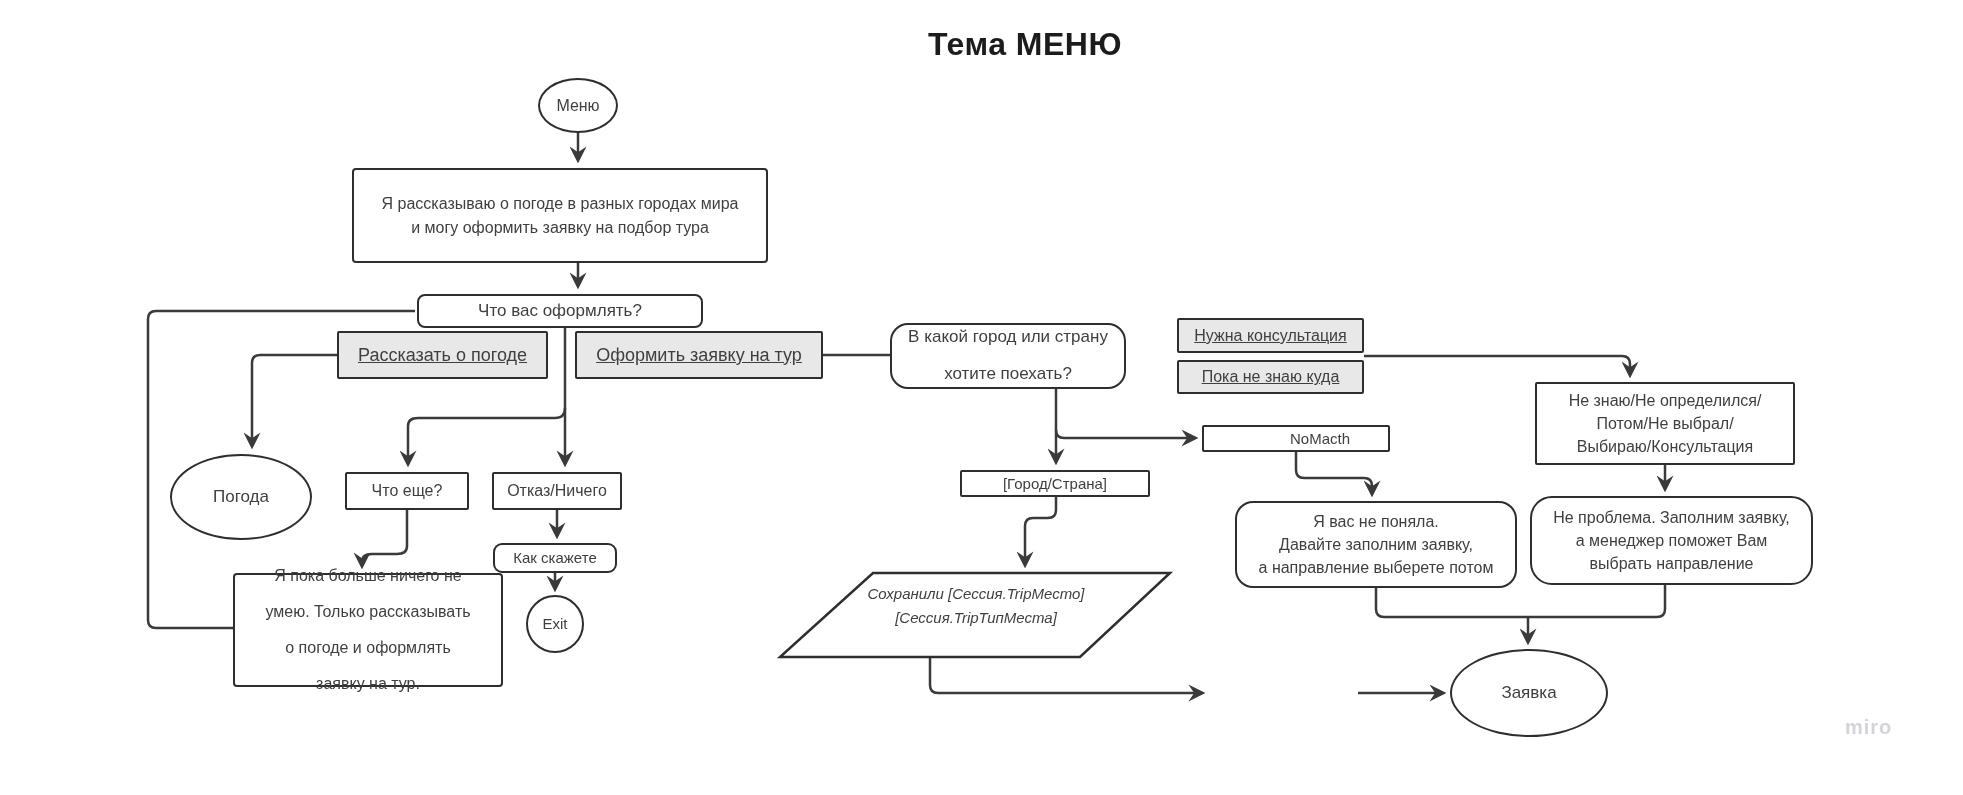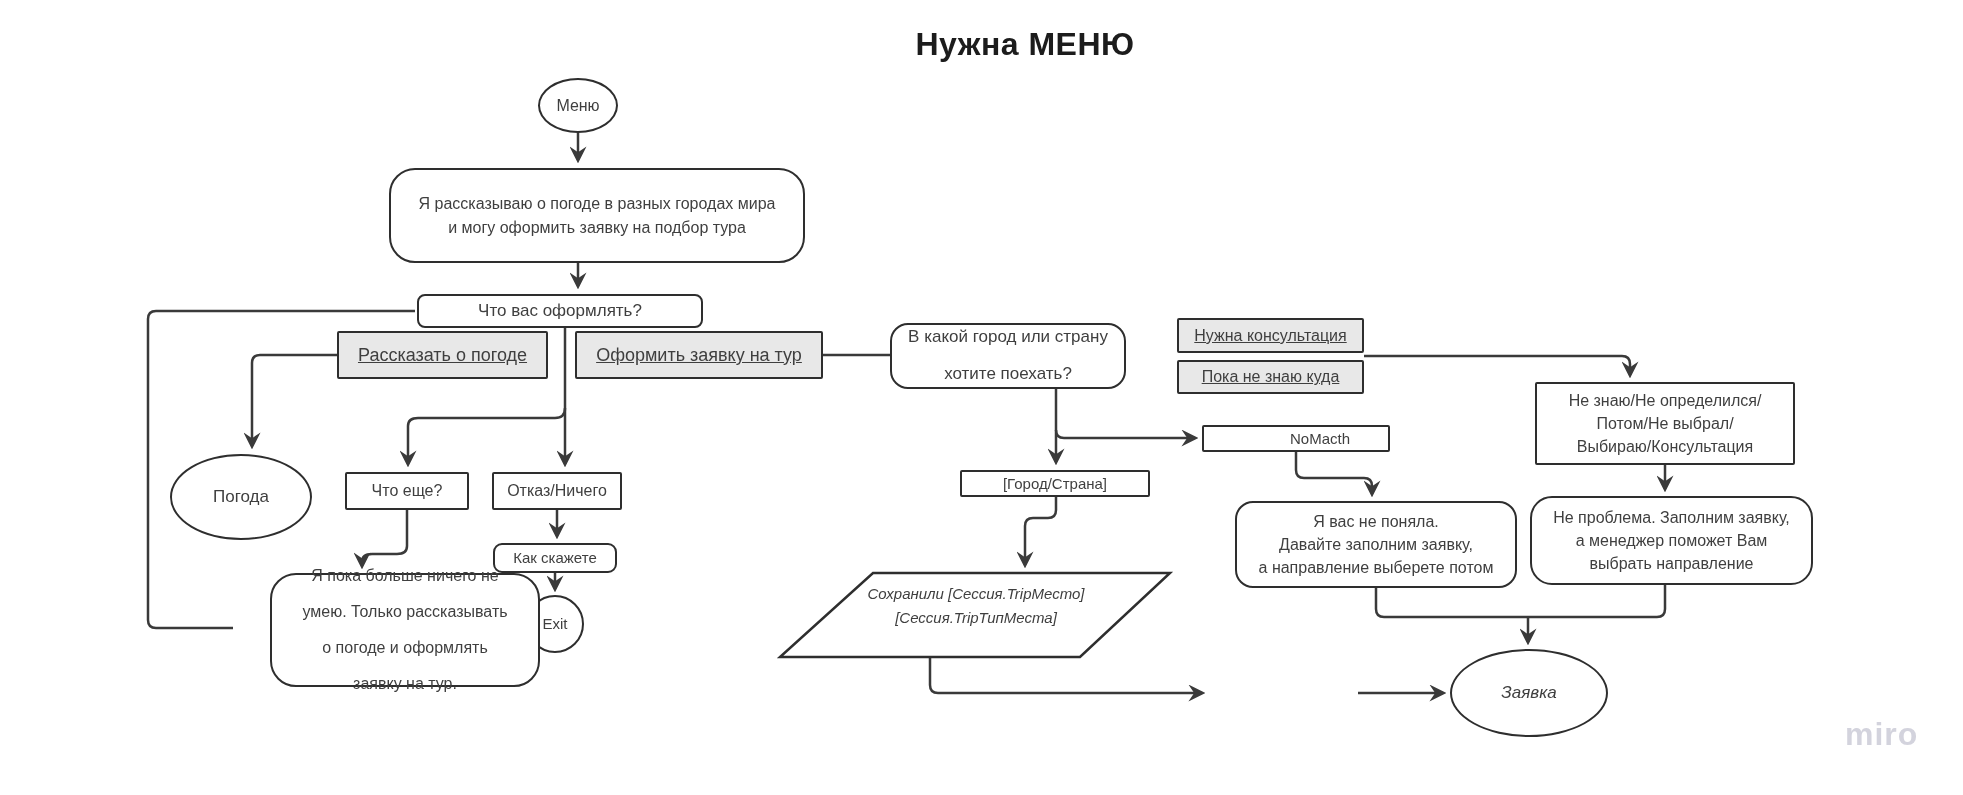--- a/index.html
+++ b/index.html
@@ -20,31 +20,31 @@
   }
   .node .ln{display:block;}
   .ellipse{border-radius:50%;}
   .gray{background:#e8e8e8;text-decoration:underline;}
   .r2{border-radius:2px;}
   .r8{border-radius:8px;}
   .r9{border-radius:9px;}
   .r14{border-radius:14px;}
   .r18{border-radius:18px;}
   .r22{border-radius:22px;}
-  .r26{border-radius:26px;margin-left:37px;}
+  .r26{border-radius:4px;}
   .f15{font-size:15px;}
   .f16{font-size:16px;}
   .f17{font-size:17px;}
   .f18{font-size:18px;}
   .para-label{
     position:absolute;left:830px;top:582px;width:292px;text-align:center;
     font-size:15px;font-style:italic;line-height:1.6;color:#3f3f3f;
   }
   .watermark{
-    position:absolute;left:1845px;top:716px;font-size:32px;font-weight:bold;
+    position:absolute;left:1845px;top:716px;font-size:20px;font-weight:bold;
     color:#d3d3dd;letter-spacing:1px;
   }
 </style>
 </head>
 <body>
 
 <div class="canvas">
 
   <svg class="wires" width="1963" height="795" viewBox="0 0 1963 795">
     <defs>
@@ -91,21 +91,21 @@
       <path d="M1528,617 L1528,642" marker-end="url(#arr)"></path>
 
       <path d="M930,657 L930,685 Q930,693 938,693 L1202,693" marker-end="url(#arr)"></path>
 
       <path d="M1358,693 L1443,693" marker-end="url(#arr)"></path>
 
       <polygon points="873,573 1170,573 1080,657 780,657" fill="#ffffff" stroke="#2e2e2e"></polygon>
     </g>
   </svg>
 
-  <div class="page-title">Нужна МЕНЮ</div>
+  <div class="page-title">Тема МЕНЮ</div>
 
   <div class="node ellipse f16" style="left:538px;top:78px;width:80px;height:55px;">
     <span class="ln">Меню</span>
   </div>
 
   <div class="node r26 f16" style="left:352px;top:168px;width:416px;height:95px;">
     <span class="ln">Я рассказываю о погоде в разных городах мира</span>
     <span class="ln">и могу оформить заявку на подбор тура</span>
   </div>
 
@@ -187,19 +187,19 @@
     <span class="ln">Выбираю/Консультация</span>
   </div>
 
   <div class="node r22 f16" style="left:1530px;top:496px;width:283px;height:89px;">
     <span class="ln">Не проблема. Заполним заявку,</span>
     <span class="ln">а менеджер поможет Вам</span>
     <span class="ln">выбрать направление</span>
   </div>
 
 
-  <div class="node ellipse f17" style="left:1450px;top:649px;width:158px;height:88px;font-style:italic;">
+  <div class="node ellipse f17" style="left:1450px;top:649px;width:158px;height:88px;">
     <span class="ln">Заявка</span>
   </div>
 
   <div class="watermark">miro</div>
 
 </div>
 
 </body></html>

